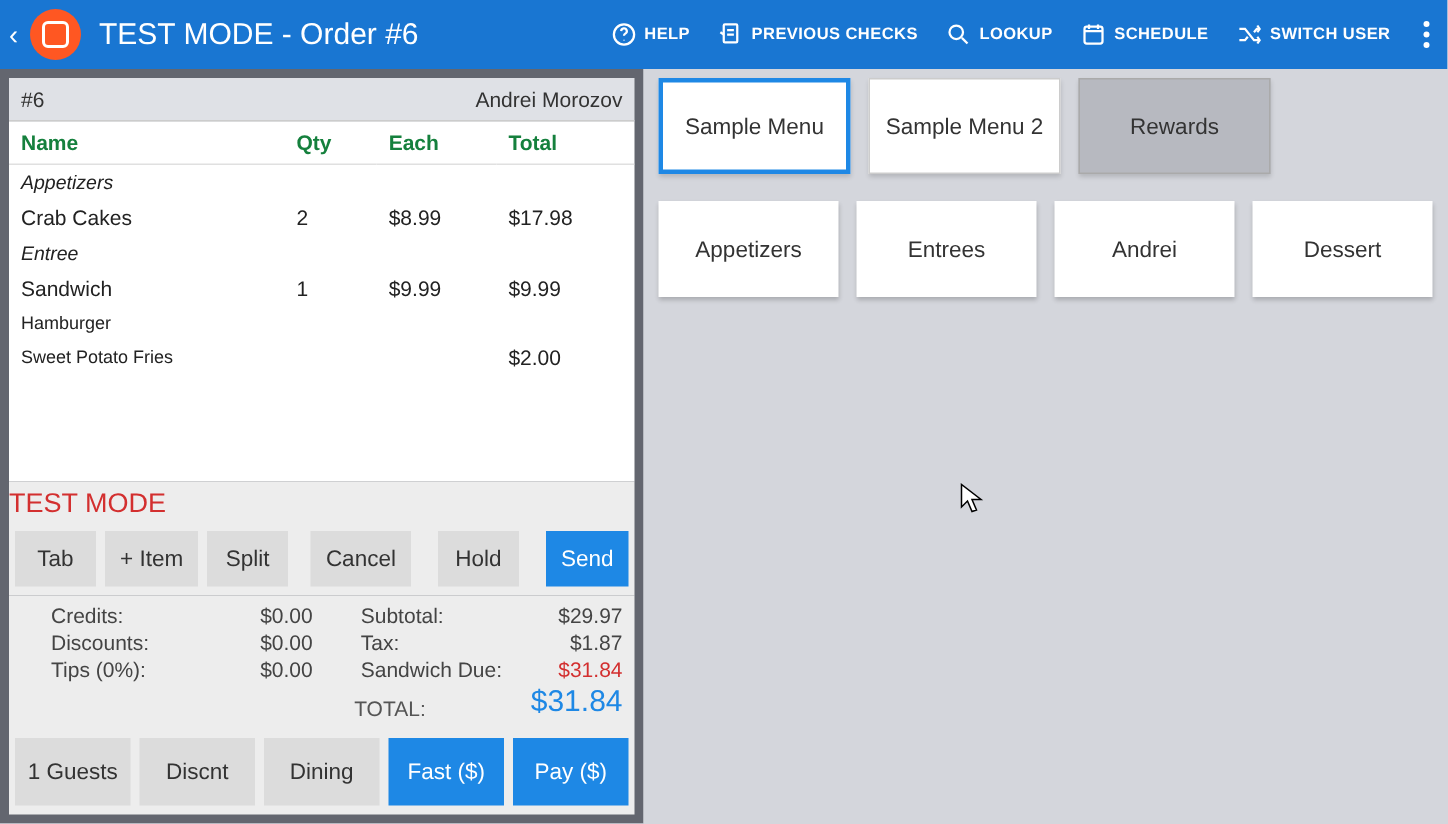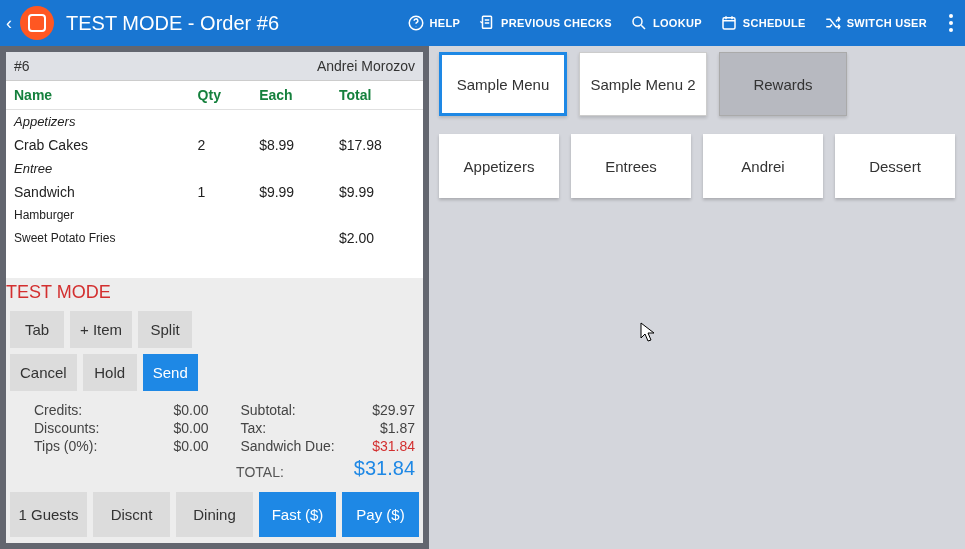--- a/index.html
+++ b/index.html
@@ -58,21 +58,21 @@
   table.order th {
     text-align:left; color:#15803d; font-weight:700; padding:6px 8px;
     border-bottom:1px solid #e0e0e0;
   }
   table.order th.r, table.order td.r { text-align:left; }
   table.order td { padding:4px 8px; color:#222; }
   .section-label { color:#1976d2; font-style:italic; padding:4px 8px; font-size:13px;}
   .mod { color:#555; font-size:12px; padding-left:18px;}
   
   .test-mode-label { background:#ededed; color:#d32f2f; font-weight:400; font-size:18px; text-align:left; padding:4px 0;}
-  .btn-row { background:#ededed; display:flex; gap:6px; padding:4px 4px 6px 4px;flex-direction:column;}
+  .btn-row { background:#ededed; display:flex; gap:6px; padding:4px 4px 6px 4px;}
   .btn-row.space { justify-content:space-between;}
   .btn {
     background:#dcdcdc; border:none; padding:10px 10px; font-size:15px; color:#333;
     cursor:pointer; min-width:54px;
   }
   .btn.primary { background:#1e88e5; color:#fff; }
   .totals { background:#ededed; padding:4px 8px 6px 8px; font-size:14px; color:#444;}
   .totals-row { display:flex; }
   .totals-col { flex:1;margin-left:20px; }
   .totals-line { display:flex; justify-content:space-between; padding:1px 0;}
@@ -219,21 +219,21 @@
     </div>
 
     <div class="test-mode-label">TEST MODE</div>
 
     <div class="btn-row space">
       <div style="display:flex;gap:6px;">
         <button class="btn">Tab</button>
         <button class="btn">+ Item</button>
         <button class="btn">Split</button>
       </div>
-      <div style="display:flex;gap:6px;">
+      <div style="display:flex;gap:18px;">
         <button class="btn">Cancel</button>
         <button class="btn">Hold</button>
         <button class="btn primary">Send</button>
       </div>
     </div>
 
     <div class="totals">
       <div class="totals-row">
         <div class="totals-col">
           <div class="totals-line">

